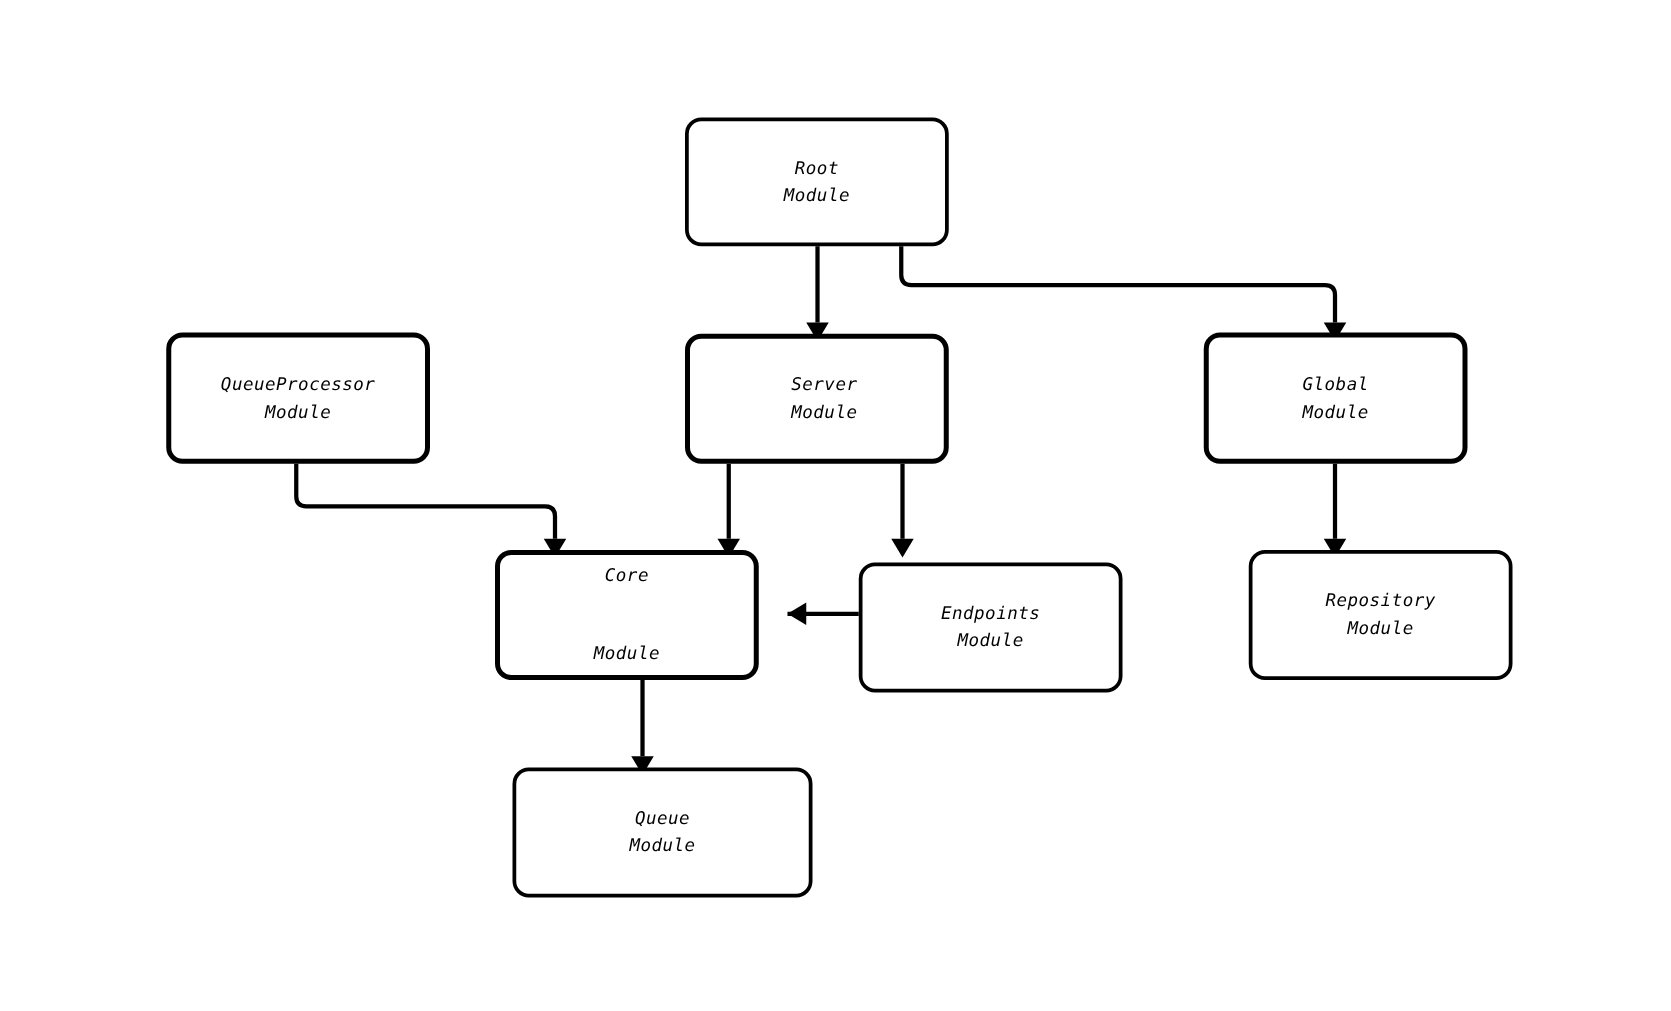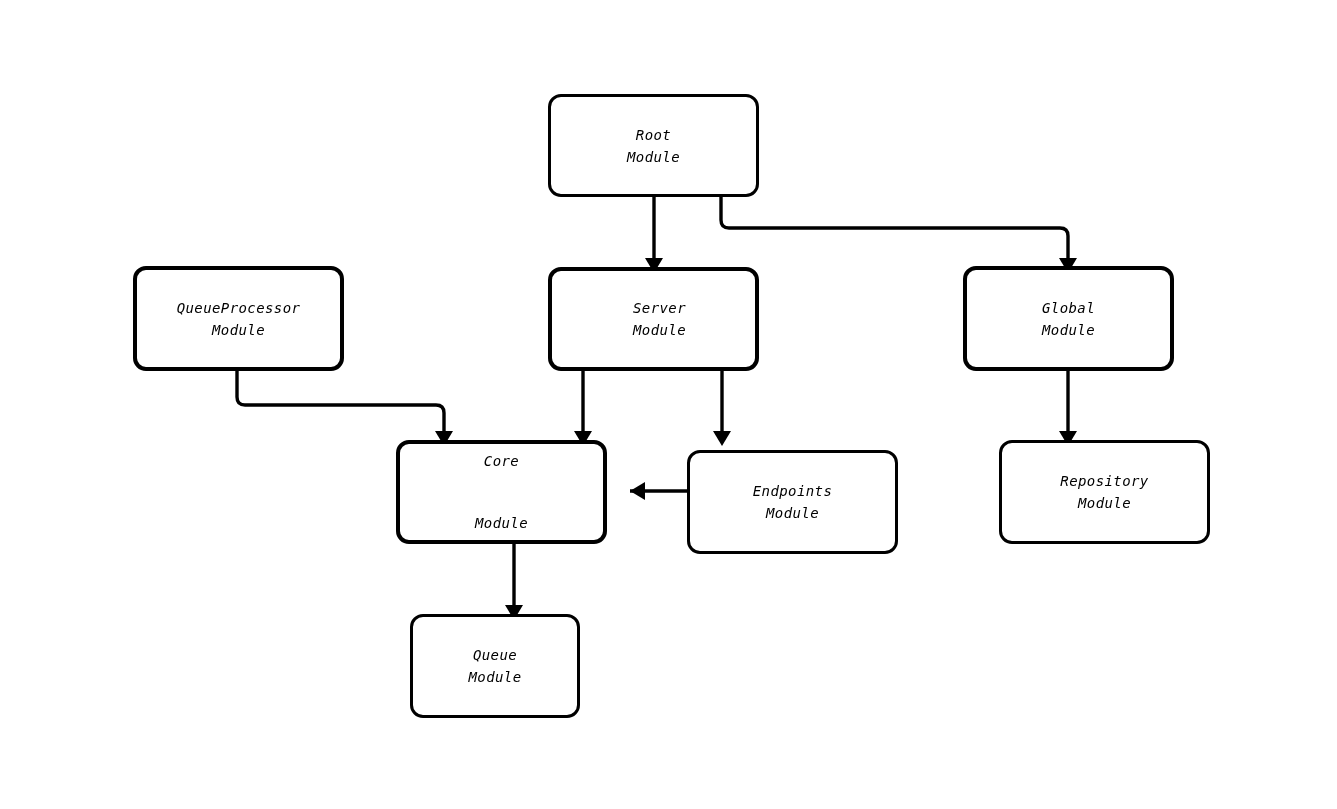--- a/index.html
+++ b/index.html
@@ -107,18 +107,18 @@
   <div class="node" style="left: 687px; top: 440px; width: 211px; height: 104px; border-color: rgb(0, 0, 0); margin-top: 10px;">
     <span class="node-line">Endpoints</span>
     <span class="node-line">Module</span>
   </div>
 
   <div class="node" style="left: 963px; top: 440px; width: 211px; height: 104px; border-color: rgb(0, 0, 0); margin-left: 36px;">
     <span class="node-line">Repository</span>
     <span class="node-line">Module</span>
   </div>
 
-  <div class="node" style="left: 410px; top: 614px; width: 170px; height: 104px; border-color: rgb(0, 0, 0);">
+  <div class="node" style="left: 410px; top: 614px; width: 240px; height: 104px; border-color: rgb(0, 0, 0);">
     <span class="node-line">Queue</span>
     <span class="node-line">Module</span>
   </div>
 
 </div>
 
 </body></html>

